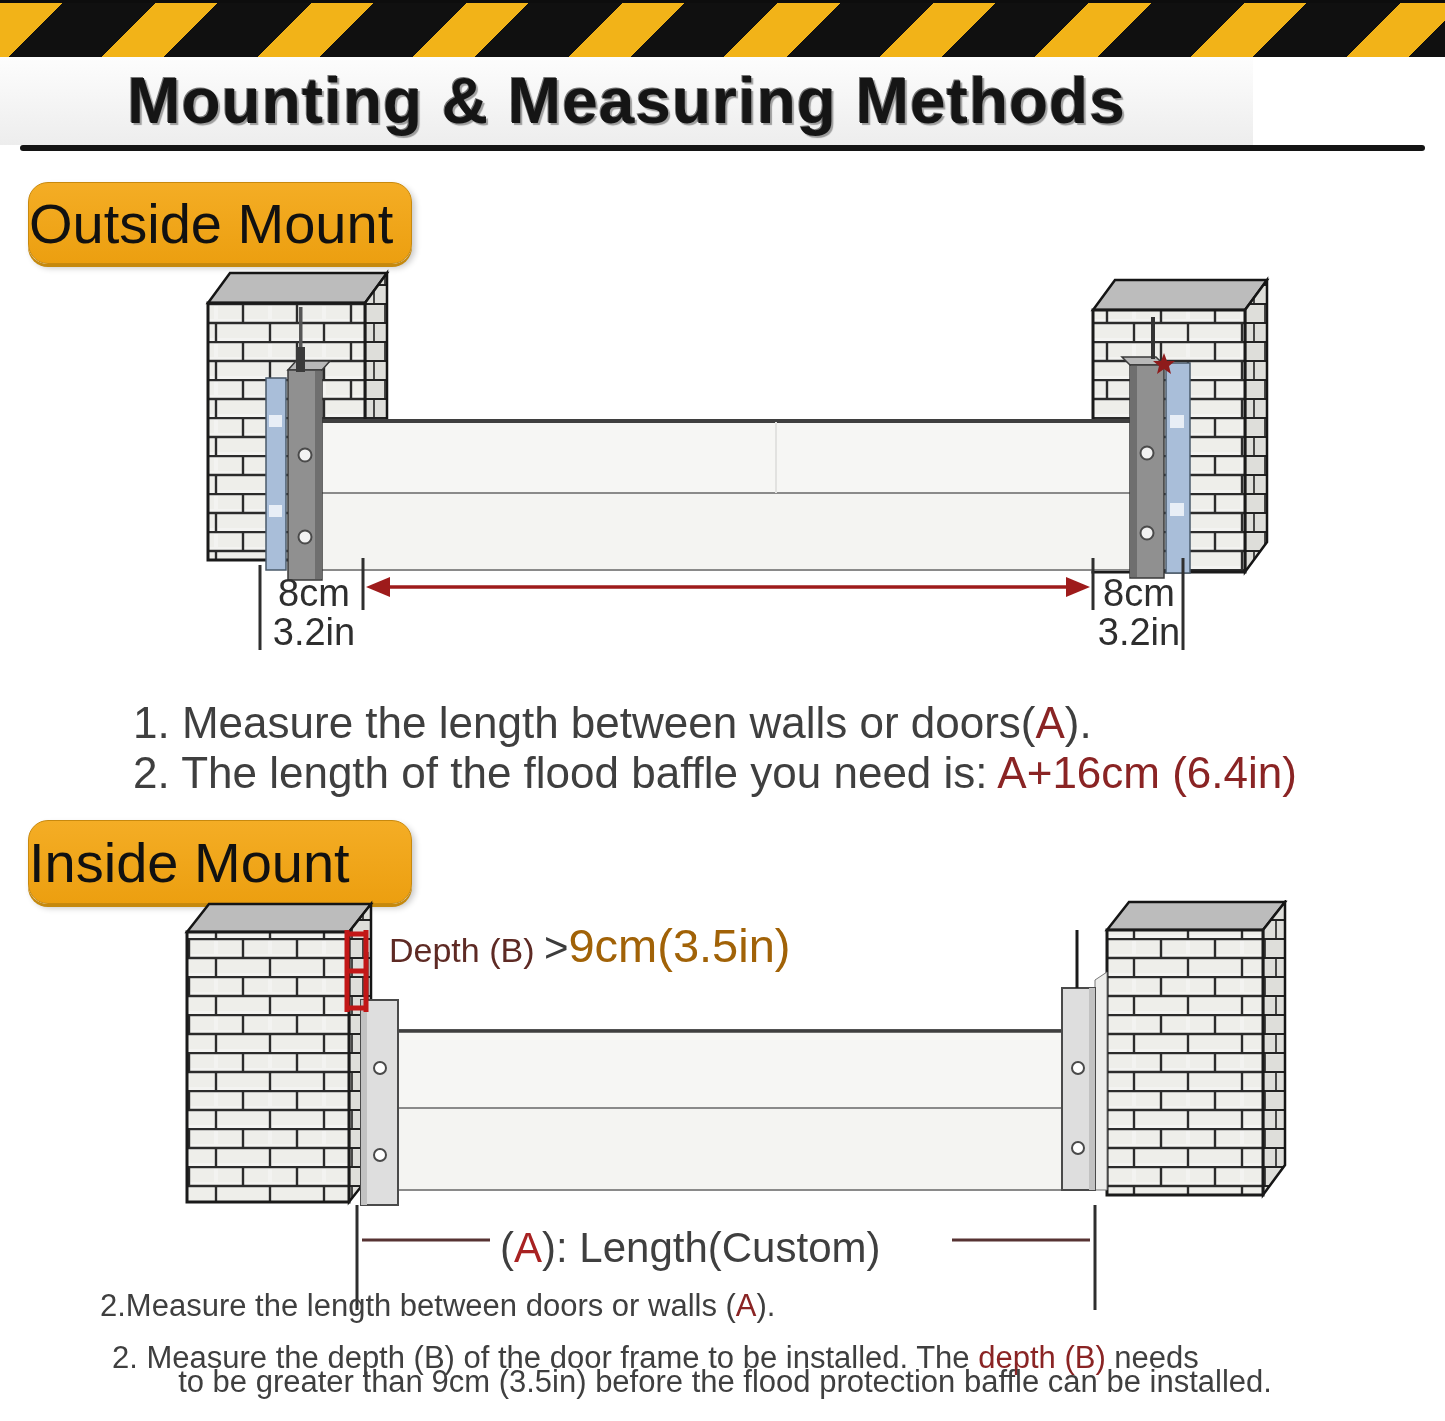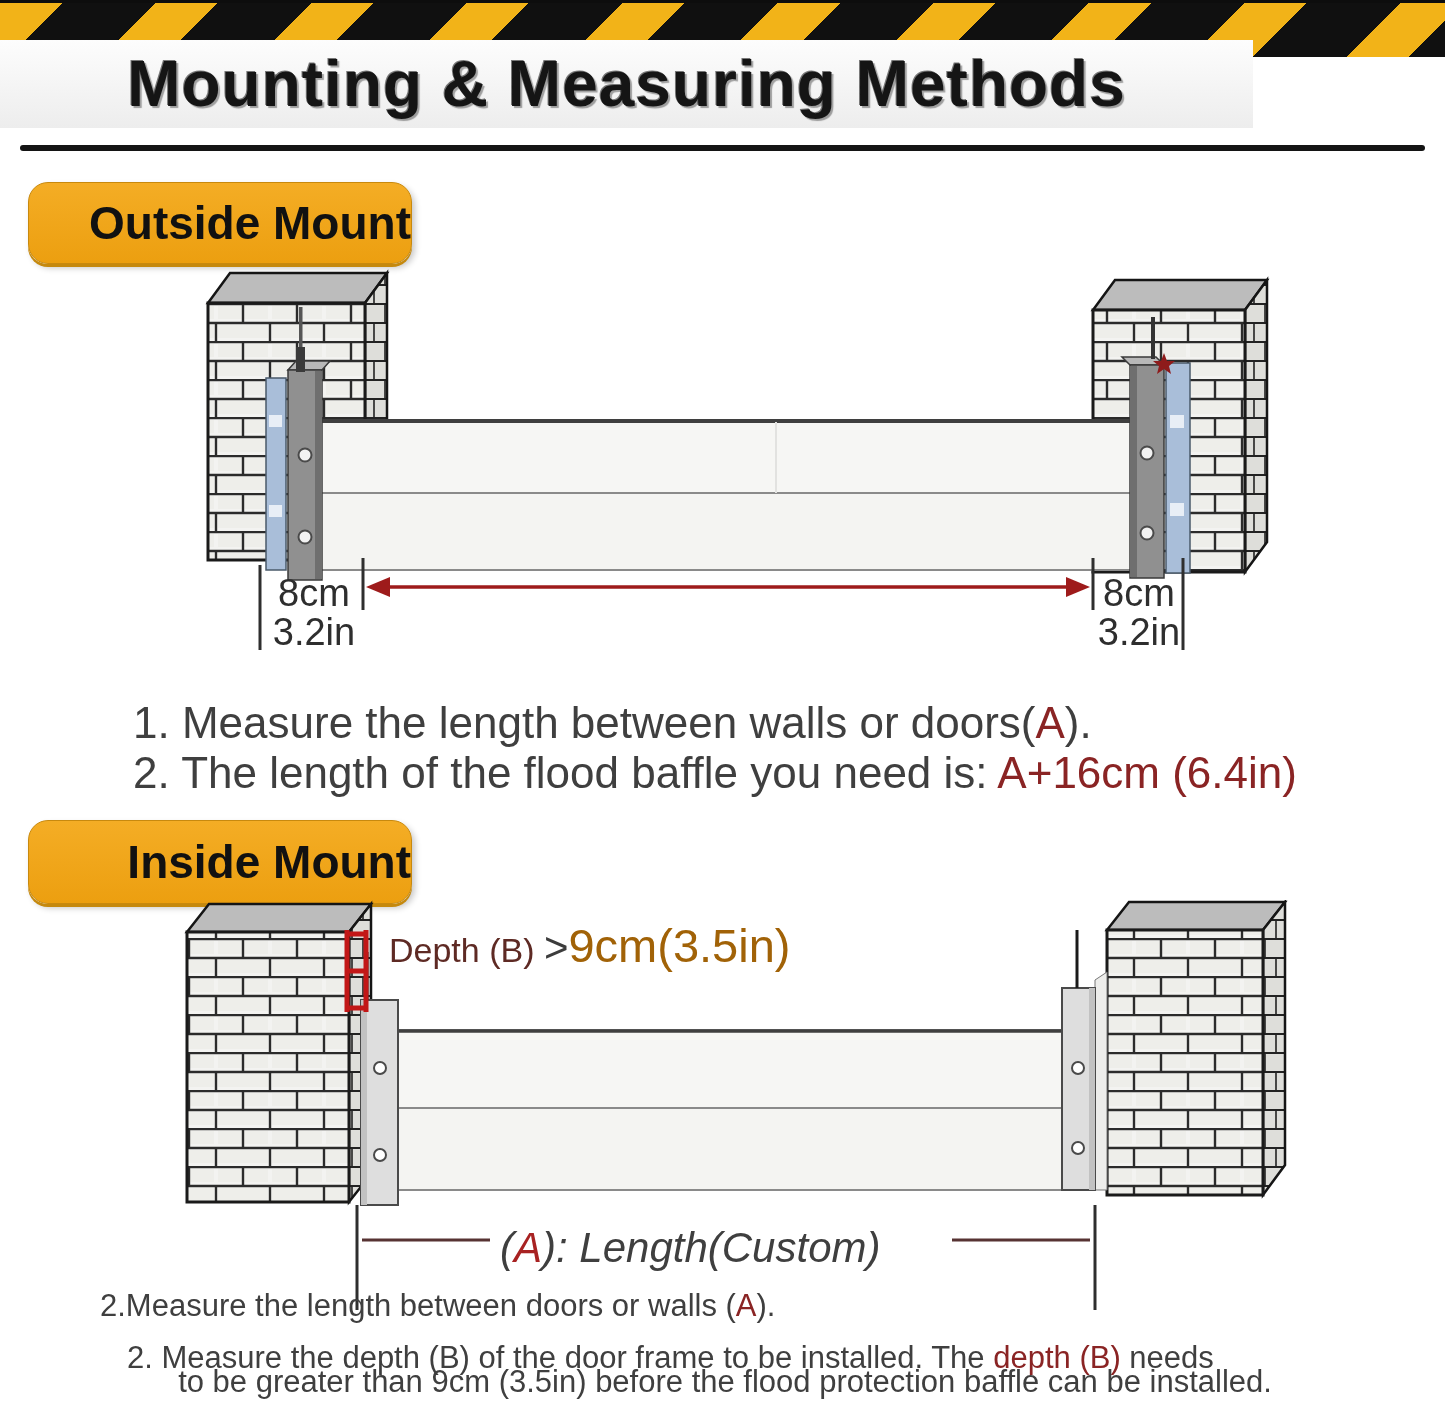--- a/index.html
+++ b/index.html
@@ -8,52 +8,52 @@
     font-family:"Liberation Sans", sans-serif;color:#3c3c3c;
   }
   .abs{position:absolute;}
   
   .hazard{
     left:0;top:0;width:1445px;height:54px;
     background:repeating-linear-gradient(135deg,#f2b318 0 44px,#101010 44px 110px);
     border-top:3px solid #0d0d0d;
   }
   .titlebar{
-    left:0;top:40px;width:1253px;height:88px;
+    left:0;top:57px;width:1253px;height:88px;
     background:linear-gradient(#fdfdfd,#ededed);
     display:flex;align-items:center;justify-content:center;
   }
   .title{
     font-size:64px;font-weight:700;letter-spacing:1px;color:#151515;
     text-shadow:2px 2px 1px rgba(0,0,0,.35), -1px -1px 0 #777;
     white-space:nowrap;
   }
   .title-rule{left:20px;top:145px;width:1405px;height:6px;background:#141414;border-radius:3px;}
   
   .badge{
     width:382px;height:80px;border-radius:20px;
     background:linear-gradient(#f4ad25,#ec9f10);
     border:1px solid #c8890e;
     box-shadow:0 3px 0 #c5890e, 3px 4px 6px rgba(0,0,0,.22);
-    display:flex;align-items:center;justify-content:flex-end;
-    font-size:46px;color:#111;white-space:nowrap;font-weight:bold;
+    display:flex;align-items:center;justify-content:flex-start;
+    font-size:56px;color:#111;white-space:nowrap;
   }
   .badge-outside{left:28px;top:182px;}
   .badge-inside{left:28px;top:820px;height:82px;}
   
   .dim{font-size:38px;color:#2e2e2e;white-space:nowrap;}
   .span-label{font-size:38px;color:#3a3a3a;white-space:nowrap;}
   .span-label .big-a{font-size:47px;font-weight:700;color:#c41414;}
   .steps{font-size:44px;color:#3f3f3f;white-space:nowrap;}
   .accent{color:#8a2424;}
   .depth-text{white-space:nowrap;}
   .depth-text .d1{font-size:34px;color:#5e2a24;}
   .depth-text .d2{font-size:42px;color:#3c3c3c;}
   .depth-text .d3{font-size:47px;color:#a16207;}
-  .len-label{font-size:42px;color:#3f3f3f;white-space:nowrap;font-style:italic;}
+  .len-label{font-size:42px;color:#3f3f3f;white-space:nowrap;}
   .len-label .a-red{color:#a82222;}
   .center{text-align:center;}
 </style>
 </head>
 <body>
 
 <div class="canvas">
 
   <div class="abs hazard"></div>
 
@@ -214,18 +214,18 @@
     <span class="d1">Depth (B) </span><span class="d2">&gt;</span><span class="d3">9cm(3.5in)</span>
   </div>
 
   <div class="abs len-label" style="left:500px;top:1224px;">
     <span>(</span><span class="a-red">A</span><span>): Length(Custom)</span>
   </div>
 
   <div class="abs steps" style="left:100px;top:1288px;font-size:31px;">
     <span>2.Measure the length between doors or walls (</span><span class="accent">A</span><span>).</span>
   </div>
-  <div class="abs steps" style="left:112px;top:1340px;font-size:31px;margin-left:15px;">
+  <div class="abs steps" style="left:112px;top:1340px;font-size:31px;">
     <span>2. Measure the depth (B) of the door frame to be installed. The </span><span class="accent">depth (B)</span><span> needs</span>
   </div>
   <div class="abs steps center" style="left:70px;top:1364px;width:1310px;font-size:31px;">to be greater than 9cm (3.5in) before the flood protection baffle can be installed.</div>
 
 </div>
 
 </body></html>

